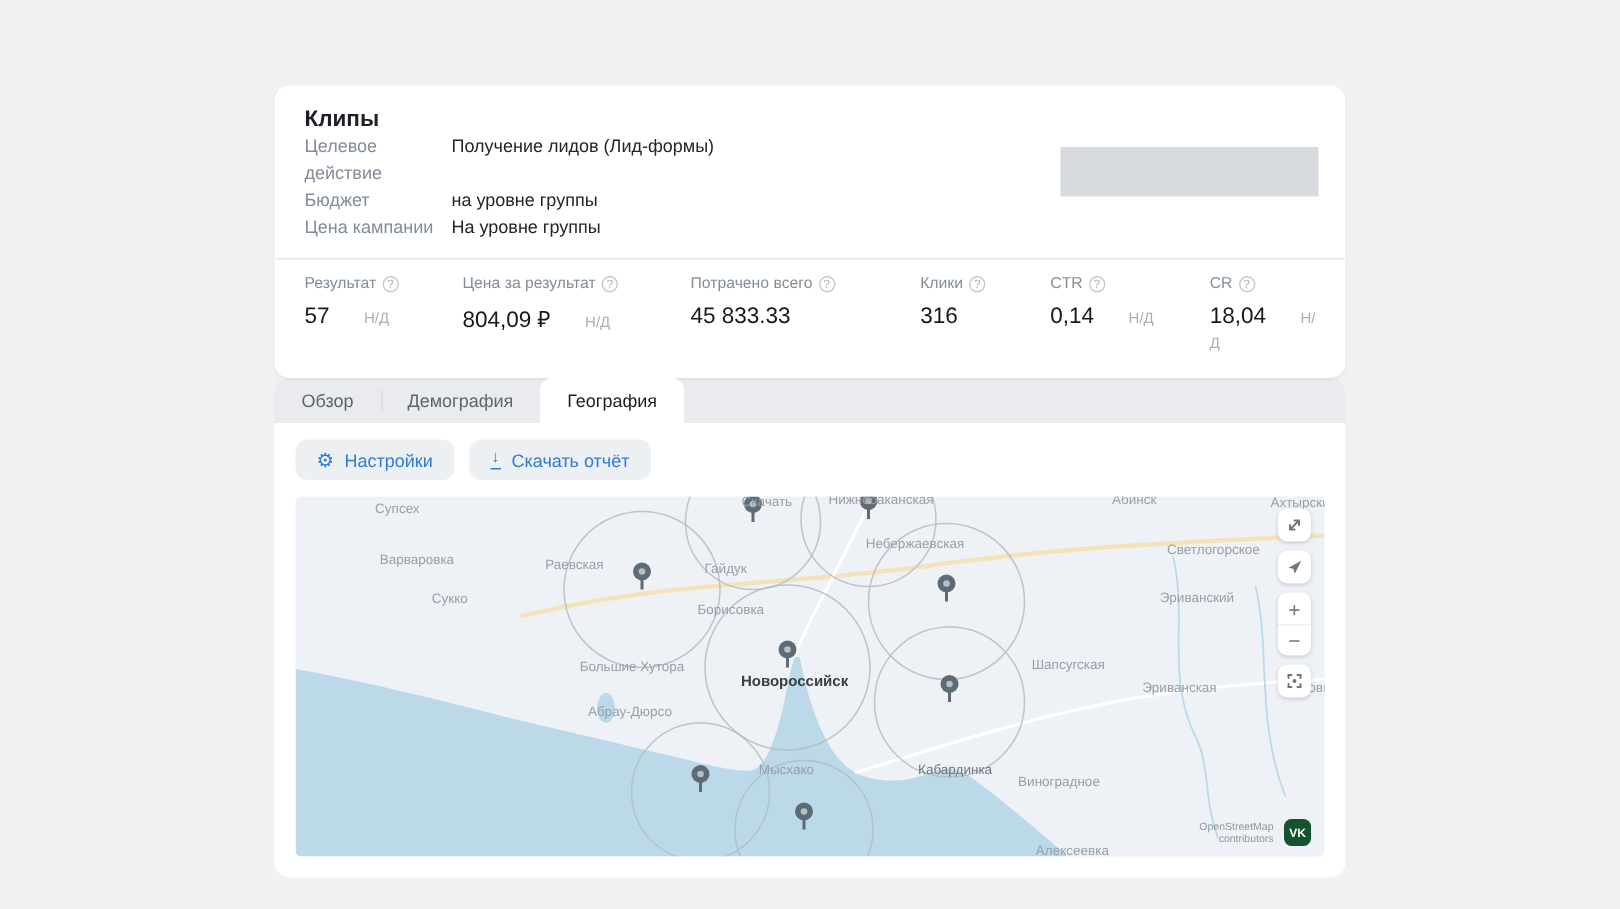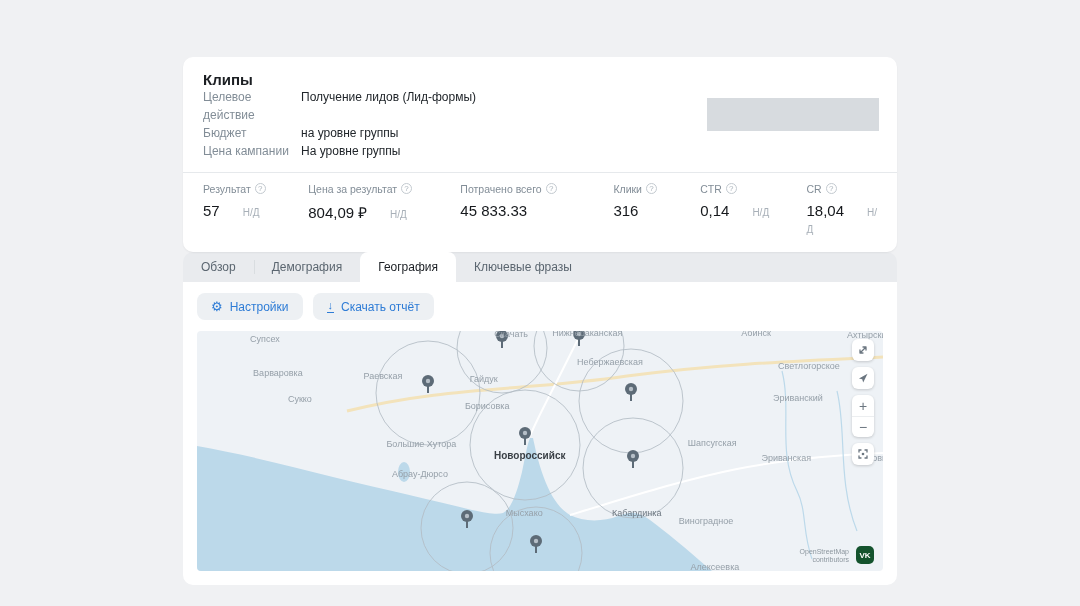--- a/index.html
+++ b/index.html
@@ -13,21 +13,21 @@
   .card-title { font-size:15px; font-weight:700; color:#1c1f23; margin-bottom:0; }
   .detail-row { display:flex; font-size:12px; line-height:18px;gap:6px; }
   .detail-label { width:92px; color:#828d97; flex:none; }
   .detail-value { color:#21262b; }
   .redacted { position:absolute; top:41px; right:18px; width:172px; height:33px; background:#d7dbdf; }
   .stats-divider { border:none; border-top:1px solid #e6e9ec; margin:12px -20px 10px; }
   .stats { display:flex; }
   .stat:nth-child(1){ width:108px; } .stat:nth-child(2){ width:156px; }
   .stat:nth-child(3){ width:157px; } .stat:nth-child(4){ width:89px; }
   .stat:nth-child(5){ width:109px; } .stat:nth-child(6){ flex:1; }
-  .stat-label { font-size:10.5px; color:#828d97; display:flex; align-items:flex-start; gap:4px; margin-bottom:7px; }
+  .stat-label { font-size:10.5px; color:#828d97; display:flex; align-items:center; gap:4px; margin-bottom:7px; }
   .info-icon { width:11px; height:11px; border:1px solid #c3cad0; border-radius:50%; color:#aab3bb; font-size:8px; line-height:9px; text-align:center; display:inline-block; flex:none; }
   .stat-value { font-size:15px; color:#16191d; font-weight:500; }
   .stat-suffix { font-size:10px; color:#a8b0b8; font-weight:400; margin-left:3px;padding-left:20px; }
 
   
   .tabbar { display:flex; margin-top:0; background:#e9ebee; border-radius:10px 10px 0 0; height:30px; }
   .tab { font-size:12px; color:#5b6670; line-height:30px; padding:0 18px; position:relative; cursor:pointer; white-space:nowrap; }
   .tab + .tab::before { content:""; position:absolute; left:0; top:8px; bottom:8px; width:1px; background:#d9dde0; }
   .tab.active { background:#fff; border-radius:8px 8px 0 0; color:#1b1f24; font-weight:500; }
   .tab.active::before, .tab.active + .tab::before { display:none; }
@@ -126,21 +126,20 @@
             </div>
           <div class="stat-value"><span>18,04</span><span class="stat-suffix">Н/Д</span></div>
         </div>
       </div>
     </div>
 
     <div class="tabbar">
       <div class="tab">Обзор</div>
       <div class="tab">Демография</div>
       <div class="tab active">География</div>
-      <div class="tab">Ключевые фразы</div>
     </div>
 
     <div class="panel">
       <div class="toolbar">
         <button class="tool-btn">
           <span class="gear-glyph">⚙</span>
           <span>Настройки</span>
         </button>
         <button class="tool-btn">
           <span class="dl-glyph">↓</span>

